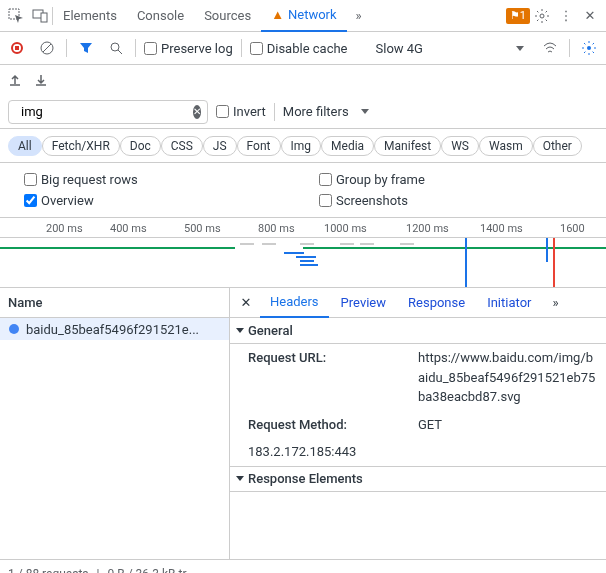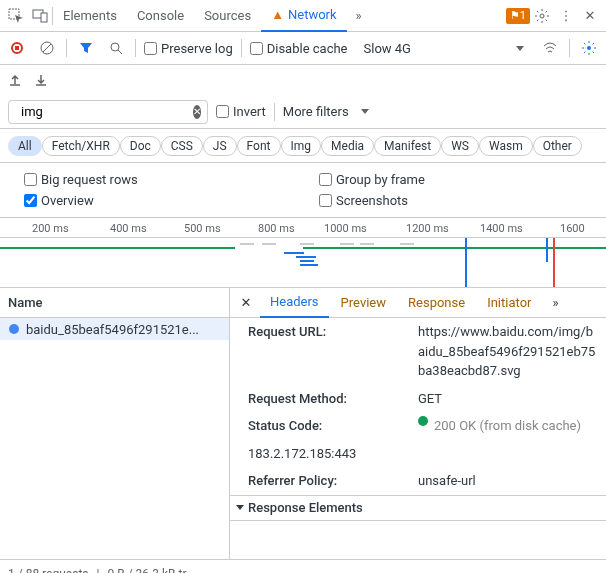--- a/index.html
+++ b/index.html
@@ -8,21 +8,21 @@
 .tabs-bar .icon-btn{width:24px;height:24px;display:flex;align-items:center;justify-content:center;cursor:pointer;color:#5f6368}
 .tabs-bar .tab{padding:0 10px;height:32px;display:flex;align-items:center;cursor:pointer;color:#5f6368;gap:4px}
 .tabs-bar .tab.active{color:#1a73e8;border-bottom:2px solid #1a73e8}
 .warn-badge{background:#e37400;color:#fff;padding:0 4px;border-radius:2px;font-size:11px;height:16px;display:flex;align-items:center}
 .warn-icon{color:#e37400}
 .toolbar{display:flex;align-items:center;height:33px;padding:0 6px;border-bottom:1px solid #ccc;gap:8px}
 .toolbar .ib{width:22px;height:22px;display:flex;align-items:center;justify-content:center;cursor:pointer}
 .sep{width:1px;height:18px;background:#ccc}
 .chk{display:flex;align-items:center;gap:4px;cursor:pointer}
 .chk input{width:13px;height:13px}
-.throttle{display:flex;align-items:flex-end;gap:2px;cursor:pointer;margin-left:8px}
+.throttle{display:flex;align-items:flex-end;gap:2px;cursor:pointer;margin-left:20px}
 .toolbar2{display:flex;align-items:center;height:30px;padding:0 8px;gap:12px}
 .filterbar{display:flex;align-items:center;height:34px;padding:0 8px;gap:8px;border-bottom:1px solid #ccc}
 .filter-input{display:flex;align-items:center;border:1px solid #ccc;border-radius:4px;height:24px;padding:0 6px;width:200px;gap:6px}
 .filter-input input{border:none;outline:none;flex:1;font-size:13px}
 .filter-input .clear{cursor:pointer;background:#5f6368;color:#fff;border-radius:50%;width:14px;height:14px;display:flex;align-items:center;justify-content:center;font-size:10px}
 .more-filters{display:flex;align-items:center;gap:12px;cursor:pointer}
 .typebar{display:flex;align-items:center;height:34px;padding:0 8px;border-bottom:1px solid #ccc;flex-wrap:nowrap}
 .pill{border:1px solid #ccc;border-radius:10px;padding:2px 9px;cursor:pointer;font-size:12px;background:#fff}
 .pill.active{background:#d4e3fc;border-color:#d4e3fc}
 .opts{display:flex;padding:6px 8px;border-bottom:1px solid #ccc;flex-wrap:wrap}
@@ -38,21 +38,21 @@
 .tl-blue-seg{position:absolute;height:2px;background:#1a73e8}
 .main{display:flex;height:272px;border-bottom:1px solid #ccc}
 .namecol{width:230px;border-right:1px solid #ccc;display:flex;flex-direction:column}
 .name-hdr{height:30px;display:flex;align-items:center;padding:0 8px;border-bottom:1px solid #ccc;font-weight:500}
 .name-row{height:22px;display:flex;align-items:center;padding:0 8px;gap:6px;background:#e8f0fe;cursor:pointer;overflow:hidden}
 .name-row .fav{width:12px;height:12px;flex-shrink:0}
 .name-row span{white-space:nowrap;overflow:hidden;text-overflow:ellipsis}
 .details{flex:1;display:flex;flex-direction:column;overflow-y:auto}
 .det-tabs{height:30px;display:flex;align-items:center;border-bottom:1px solid #ccc;padding:0 4px;gap:2px}
 .det-tabs .close{width:24px;height:24px;display:flex;align-items:center;justify-content:center;cursor:pointer}
-.det-tabs .dtab{padding:0 10px;height:30px;display:flex;align-items:center;cursor:pointer;color:#a16207}
+.det-tabs .dtab{padding:0 10px;height:30px;display:flex;align-items:center;cursor:pointer;color:#1d4ed8}
 .det-tabs .dtab.active{color:#1a73e8;border-bottom:2px solid #1a73e8}
 .section-hdr{height:26px;display:flex;align-items:center;padding:0 6px;border-bottom:1px solid #ccc;font-weight:500;cursor:pointer;gap:4px}
 .kv{display:flex;padding:4px 8px 4px 18px;line-height:1.5;font-size:13px}
 .kv .k{width:170px;font-weight:500;flex-shrink:0}
 .kv .v{flex:1;word-break:break-all}
 .status-dot{width:10px;height:10px;border-radius:50%;background:#0f9d58;display:inline-block;margin-right:6px;flex-shrink:0}
 .status-v{display:flex;align-items:flex-start}
 .status-v .txt{color:#888}
 .footer{height:28px;display:flex;align-items:center;padding:0 8px;gap:4px;font-size:12px;color:#5f6368}
 .footer-sep{margin:0 4px}
@@ -217,21 +217,21 @@
       <span>Overview</span>
     </label>
   <label class="chk">
       <input type="checkbox" style="">
       <span>Screenshots</span>
     </label>
 </div>
 
 <div class="timeline">
   <div class="tl-ruler">
-    <div class="tl-tick" style="left:32px">200 ms</div>
+    <div class="tl-tick" style="left:46px">200 ms</div>
     <div class="tl-tick" style="left:110px">400 ms</div>
     <div class="tl-tick" style="left:184px">500 ms</div>
     <div class="tl-tick" style="left:258px">800 ms</div>
     <div class="tl-tick" style="left:324px">1000 ms</div>
     <div class="tl-tick" style="left:406px">1200 ms</div>
     <div class="tl-tick" style="left:480px">1400 ms</div>
     <div class="tl-tick" style="left:560px">1600</div>
   </div>
   <div class="tl-body">
     <div class="tl-green" style="left:0;width:235px"></div>
@@ -264,41 +264,34 @@
   </div>
   <div class="details">
     <div class="det-tabs">
       <div class="close">✕</div>
       <div class="dtab active">Headers</div>
       <div class="dtab">Preview</div>
       <div class="dtab">Response</div>
       <div class="dtab">Initiator</div>
       <div class="close">»</div>
     </div>
+    <div class="section-hdr">
+        <span class="triangle-down-sm"></span>
+        <span>General</span>
+      </div>
     <div class="kv">
         <div class="k">Request URL:</div>
         <div class="v">https://www.baidu.com/img/baidu_85beaf5496f291521eb75ba38eacbd87.svg</div>
       </div>
     <div class="kv">
         <div class="k">Request Method:</div>
         <div class="v">GET</div>
       </div>
     <div class="kv">
-        <div class="k">Status Code:</div>
-        <div class="v status-v">
-          <span class="status-dot"></span>
-          <span class="txt">200 OK (from disk cache)</span>
-        </div>
-      </div>
-    <div class="kv">
         <div class="v">183.2.172.185:443</div>
-      </div>
-    <div class="kv">
-        <div class="k">Referrer Policy:</div>
-        <div class="v">unsafe-url</div>
       </div>
     <div class="section-hdr" style="border-top:1px solid #ccc">
         <span class="triangle-down-sm"></span>
         <span>Response Elements</span>
       </div>
   </div>
 </div>
 
 <div class="footer">
   <span>1 / 88 requests</span>

